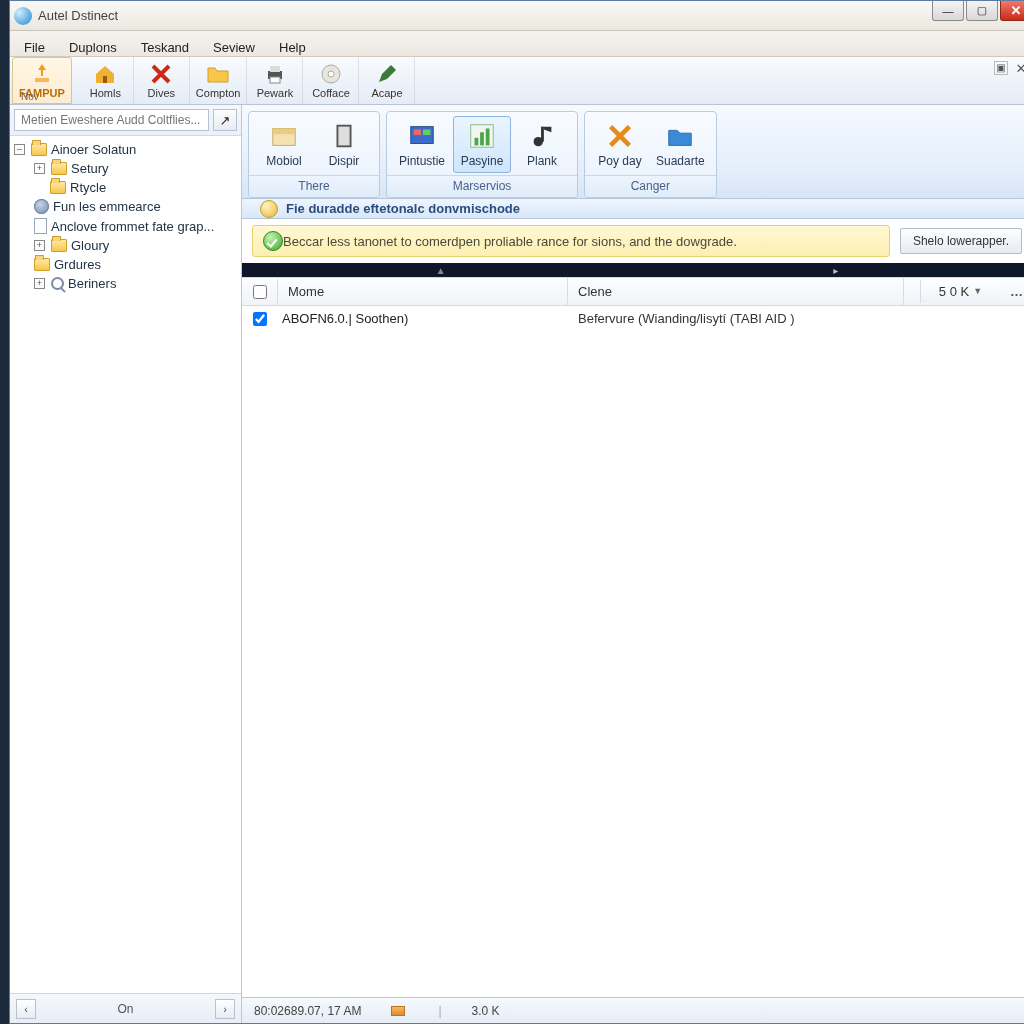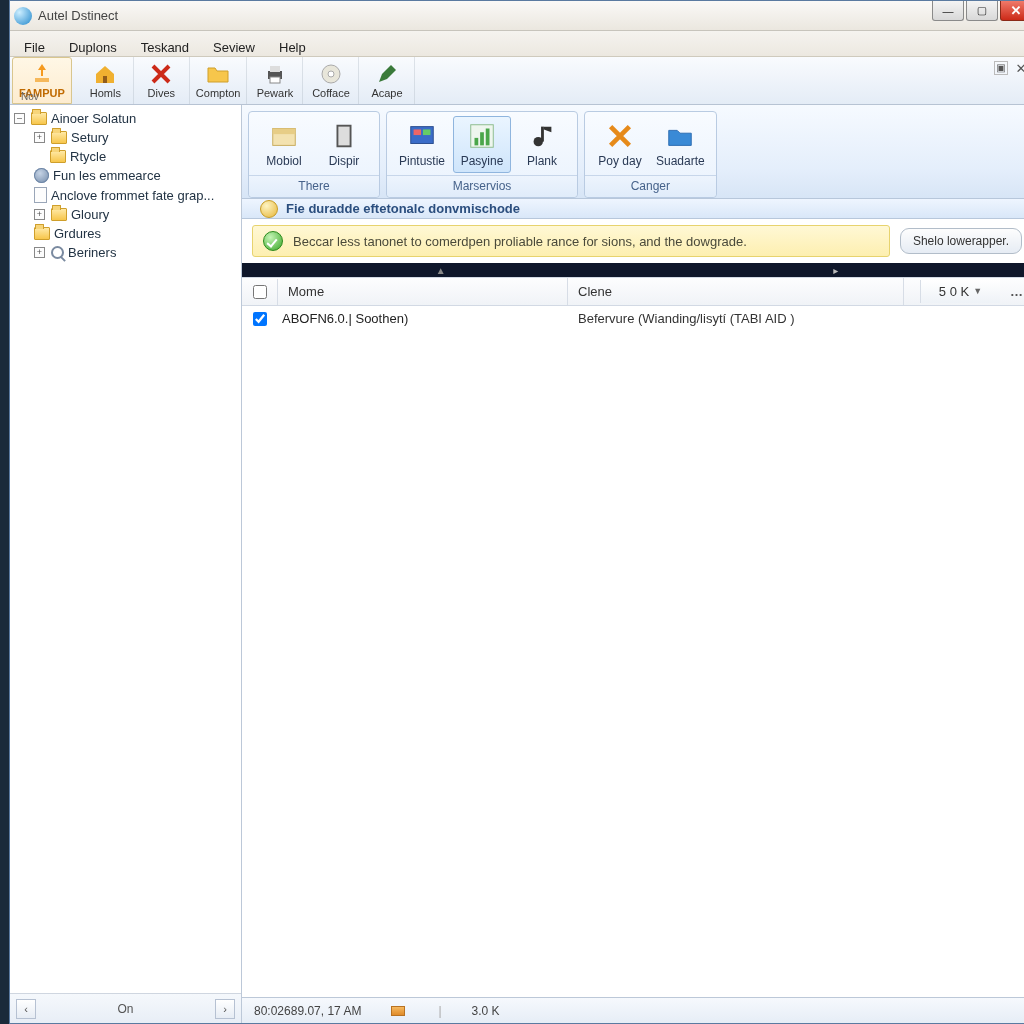--- a/index.html
+++ b/index.html
@@ -300,21 +300,20 @@
     display:flex; align-items:center; gap:10px;
     padding: 6px 10px;
     background:#fff;
   }
   .infobox {
     flex:1;
     background: linear-gradient(#fff8d5,#fdefb0);
     border:1px solid #e7d36e;
     border-radius:3px;
     display:flex; align-items:center;
-    gap:10px;
     padding: 5px 10px;
     color:#4a4a3a;
   }
   .infobox .okicon {
     width:20px; height:20px; border-radius:50%;
     background: radial-gradient(circle at 35% 30%, #c5f5b5, #3aa628);
     border:1px solid #2a8a1c;
     position:relative;
   }
   .infobox .okicon::after {
@@ -322,21 +321,21 @@
     position:absolute;
     left:5px; top:5px;
     width:4px; height:8px;
     border-right:2px solid #fff;
     border-bottom:2px solid #fff;
     transform:rotate(40deg);
   }
   .infostrip .sidebtn {
     border:1px solid #b2bdc9;
     background: linear-gradient(#fdfdfd,#e6ecf4);
-    border-radius:9px;
+    border-radius:2px;
     padding: 5px 12px;
     font-size:12px;
     color:#333;
     cursor:default;
     white-space:nowrap;
   }
   .collapserow {
     height:14px;
     display:flex; align-items:center; justify-content:space-around;
     color:#888;
@@ -474,20 +473,24 @@
     </div>
     <div class="tabcorner">
       <span>▣</span>
       <span style="border:none;font-size:13px;">✕</span>
     </div>
   </div>
 
   <div class="body">
 
     <div class="sidebar">
+      <div class="searchrow">
+        <input type="text" placeholder="Metien Eweshere Audd Coltflies..." style="">
+        <div class="gobtn">↗</div>
+      </div>
       <div class="tree">
         <div class="node">
           <span class="twisty">–</span>
           <span class="folder-icon"></span>
           <span>Ainoer Solatun</span>
         </div>
         <div class="node indent1">
           <span class="twisty">+</span>
           <span class="folder-icon"></span>
           <span>Setury</span>

